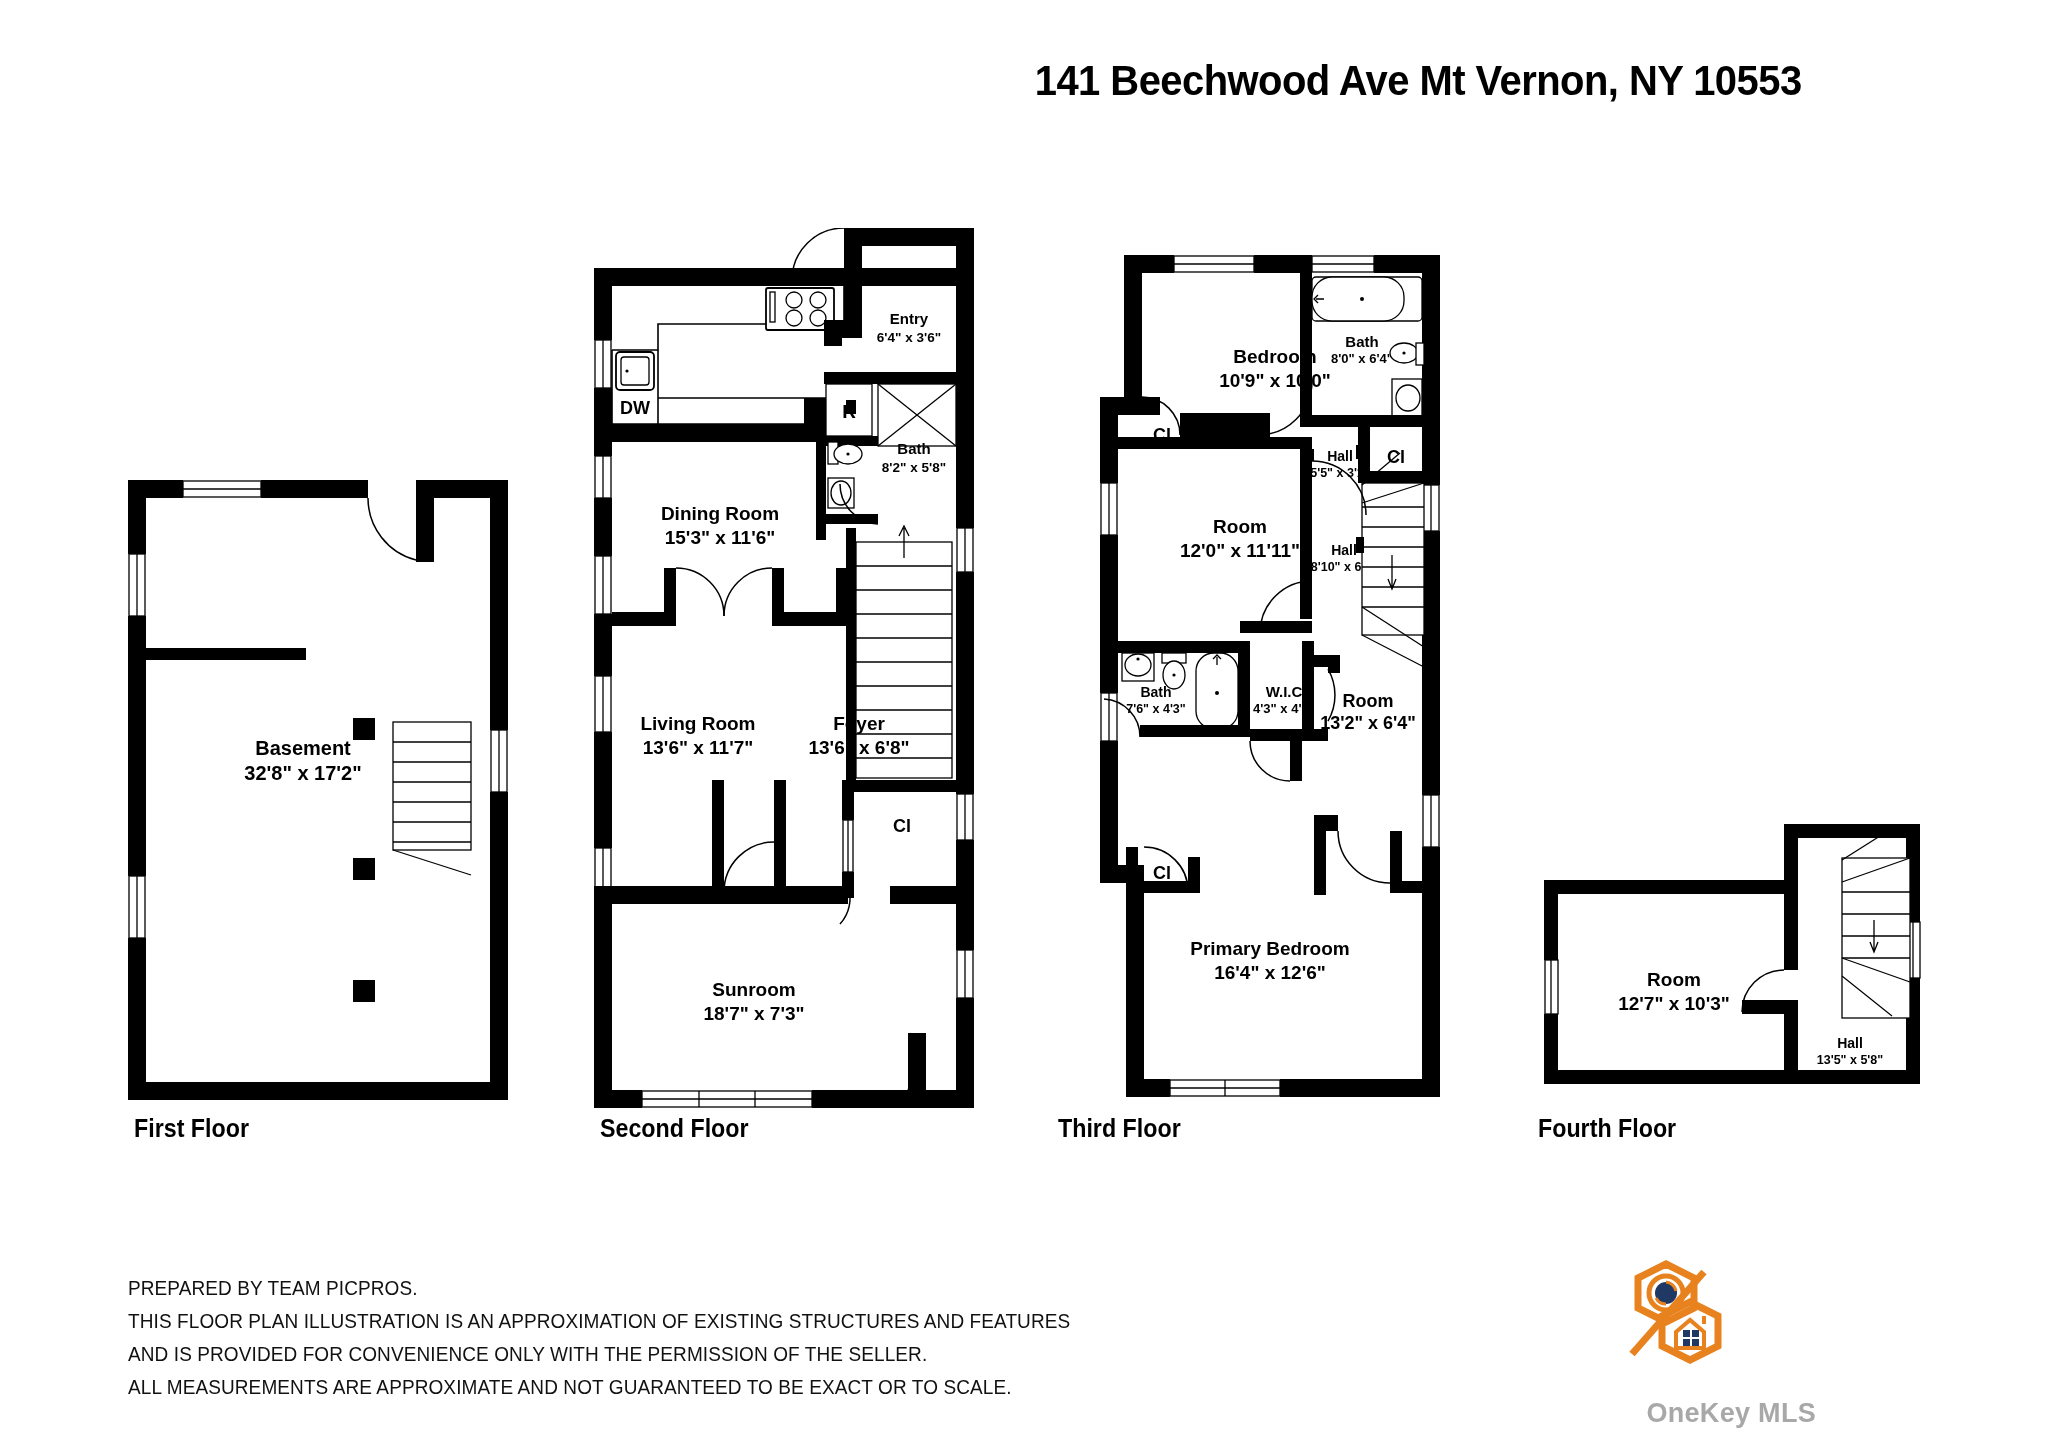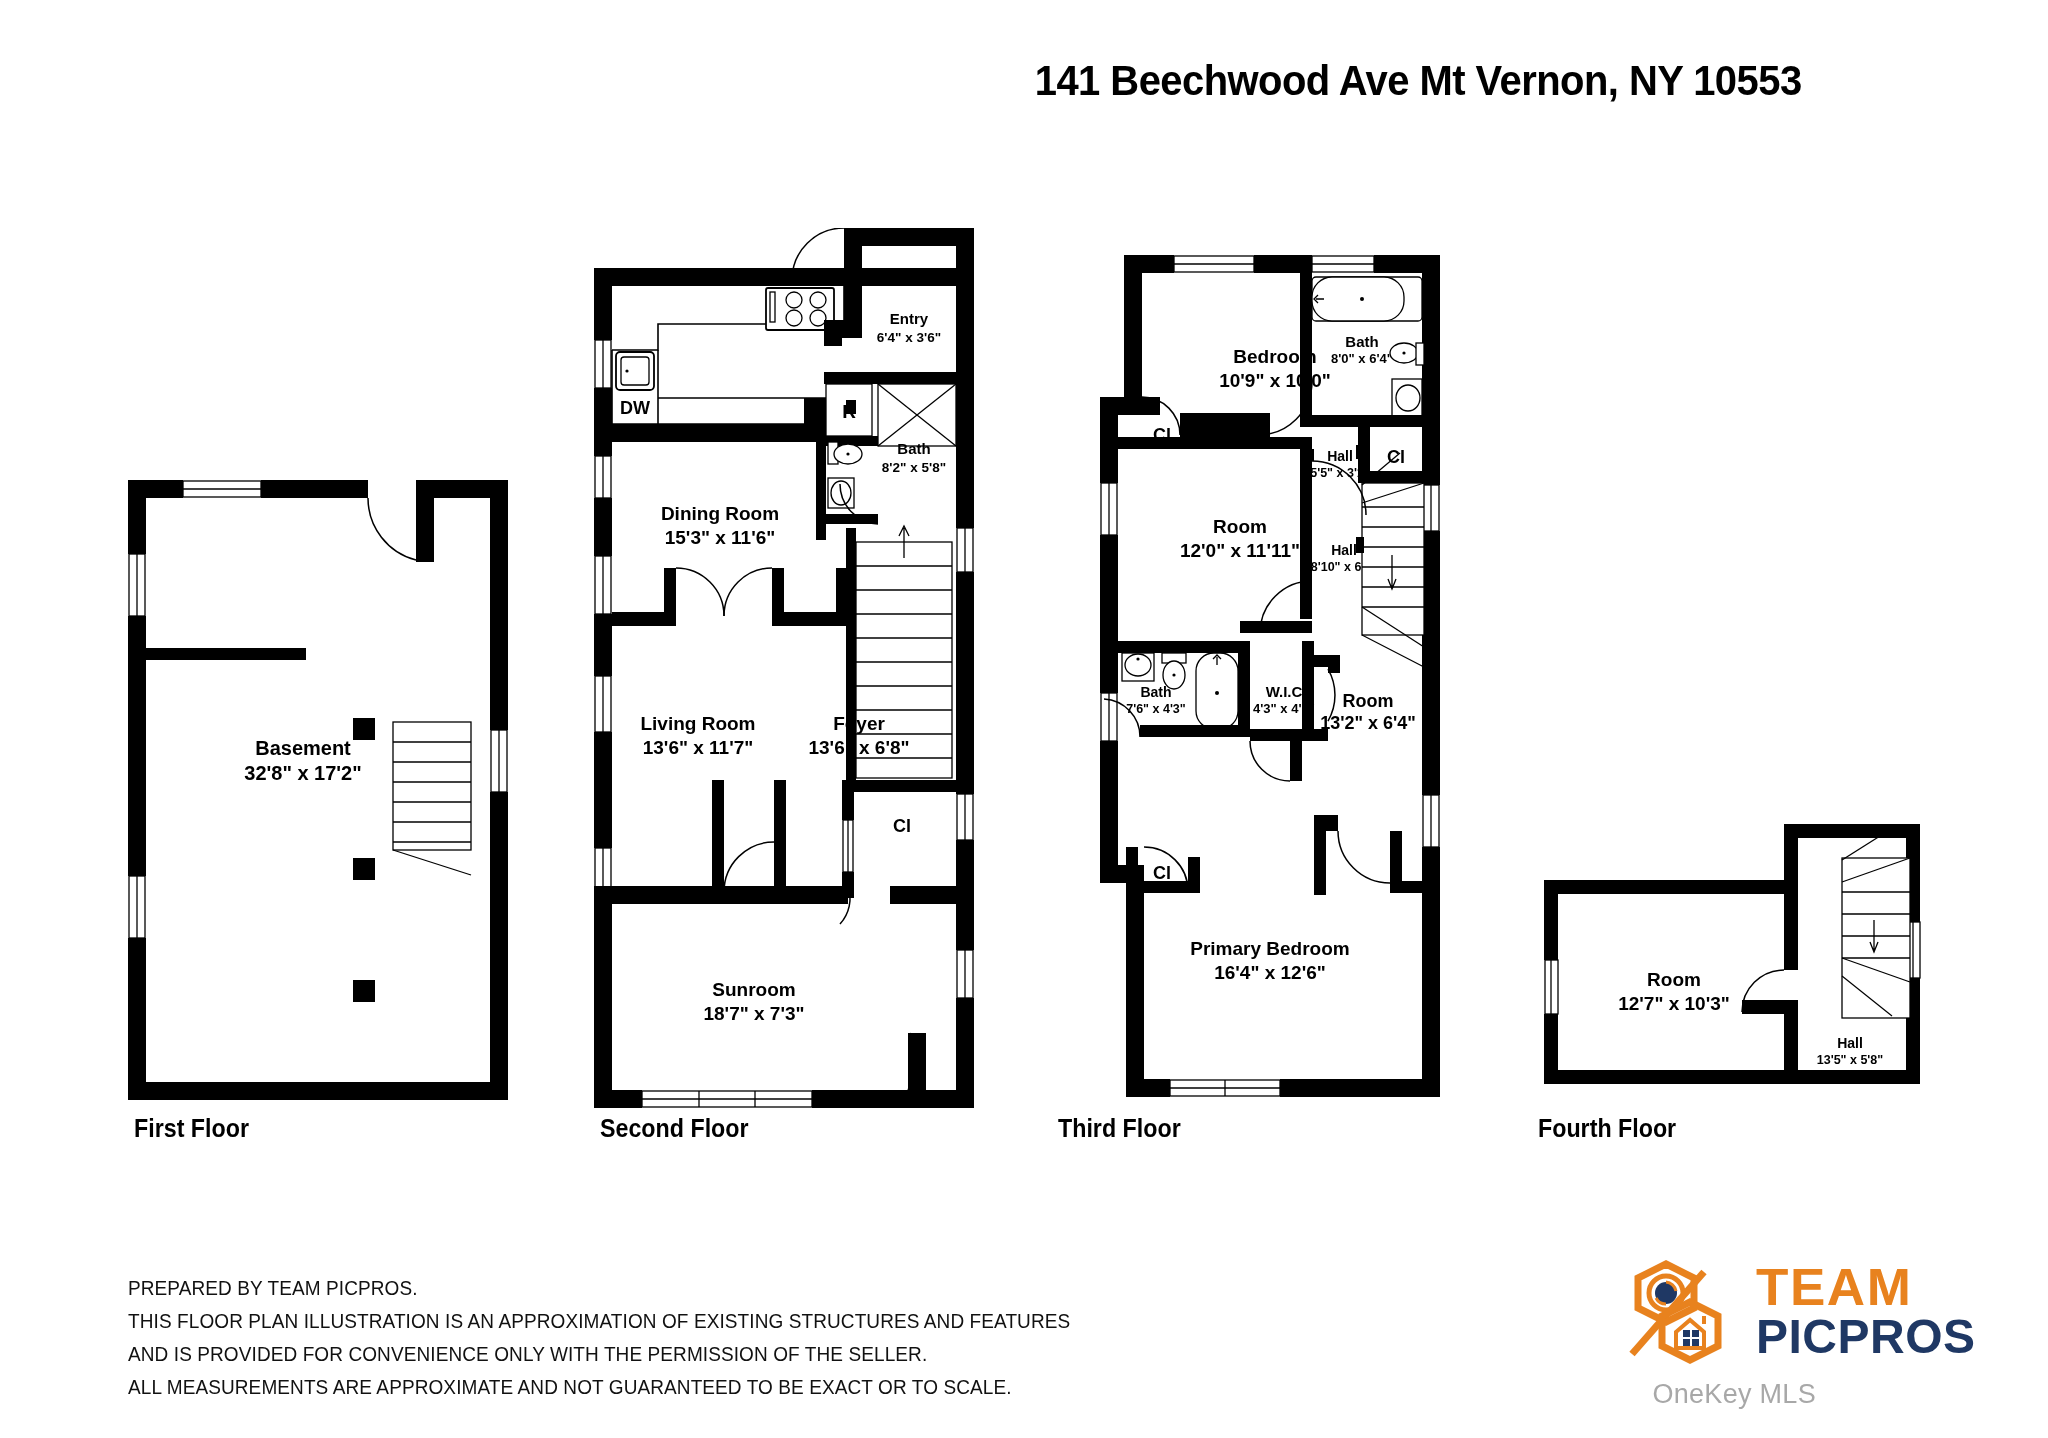--- a/index.html
+++ b/index.html
@@ -49,22 +49,22 @@
     letter-spacing: 1.5px; line-height: 50px;
     transform: scaleX(1.02); transform-origin:left center;
   }
   .logo-picpros {
     font-size: 48px; font-weight: bold; color: #1F3864;
     letter-spacing: 0.5px; line-height: 50px;
   }
 
   
   #watermark {
-    position: absolute; right: 46px; bottom: 28px;
-    font-size: 27px; color: #a8a8a8; font-weight: normal;
+    position: absolute; right: 46px; bottom: 9px;
+    font-size: 27px; color: #a8a8a8; font-weight: bold;
     letter-spacing: 0.3px;
   }
 
   
   .rm-name { font-family: "Liberation Sans", sans-serif; font-weight: bold; fill:#000; text-anchor: middle; }
   .rm-dim  { font-family: "Liberation Sans", sans-serif; font-weight: bold; fill:#000; text-anchor: middle; }
   .tiny-name { font-family: "Liberation Sans", sans-serif; font-weight: bold; fill:#000; text-anchor: middle; }
   .tiny-dim  { font-family: "Liberation Sans", sans-serif; font-weight: bold; fill:#000; text-anchor: middle; }
   .cl-lbl { font-family: "Liberation Sans", sans-serif; font-weight: bold; fill:#000; text-anchor: middle; }
   .wall { fill: #000; }
@@ -531,21 +531,17 @@
       <line x1="4" y1="96" x2="76" y2="14" stroke="#E8821E" stroke-width="7"></line>
 
       <polygon points="62,44 90,58 90,88 62,102 34,88 34,58" fill="none" stroke="#E8821E" stroke-width="7"></polygon>
       <path d="M48 74 L 62 62 L 76 74 L 76 90 L 48 90 Z" fill="none" stroke="#E8821E" stroke-width="4"></path>
       <line x1="76" y1="66" x2="76" y2="58" stroke="#E8821E" stroke-width="4"></line>
       <rect x="55" y="72" width="7" height="7" fill="#1F3864"></rect>
       <rect x="64" y="72" width="7" height="7" fill="#1F3864"></rect>
       <rect x="55" y="81" width="7" height="7" fill="#1F3864"></rect>
       <rect x="64" y="81" width="7" height="7" fill="#1F3864"></rect>
     </svg>
-    <div id="logo-text">
-      <div class="logo-team">TEAM</div>
-      <div class="logo-picpros">PICPROS</div>
-    </div>
   </div>
 
   <div id="watermark">OneKey MLS</div>
 
 </div>
 
 </body></html>

